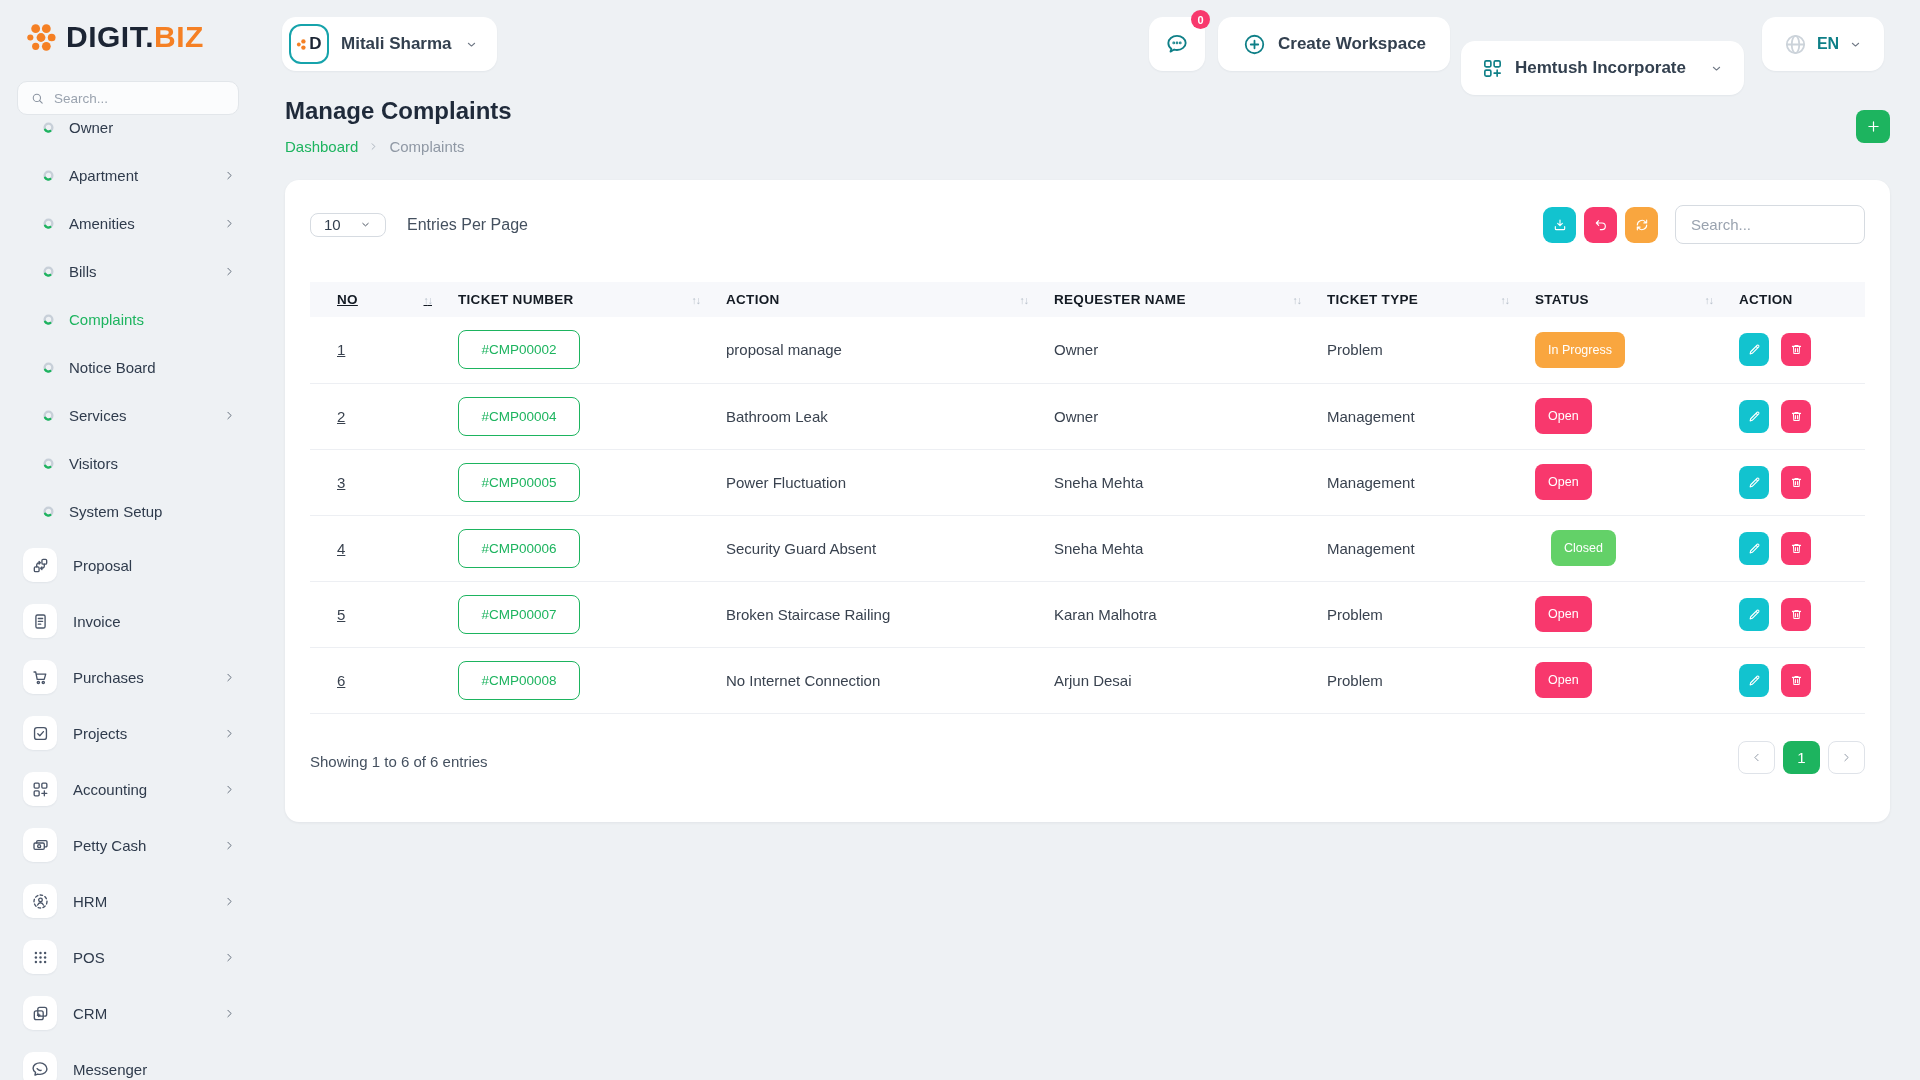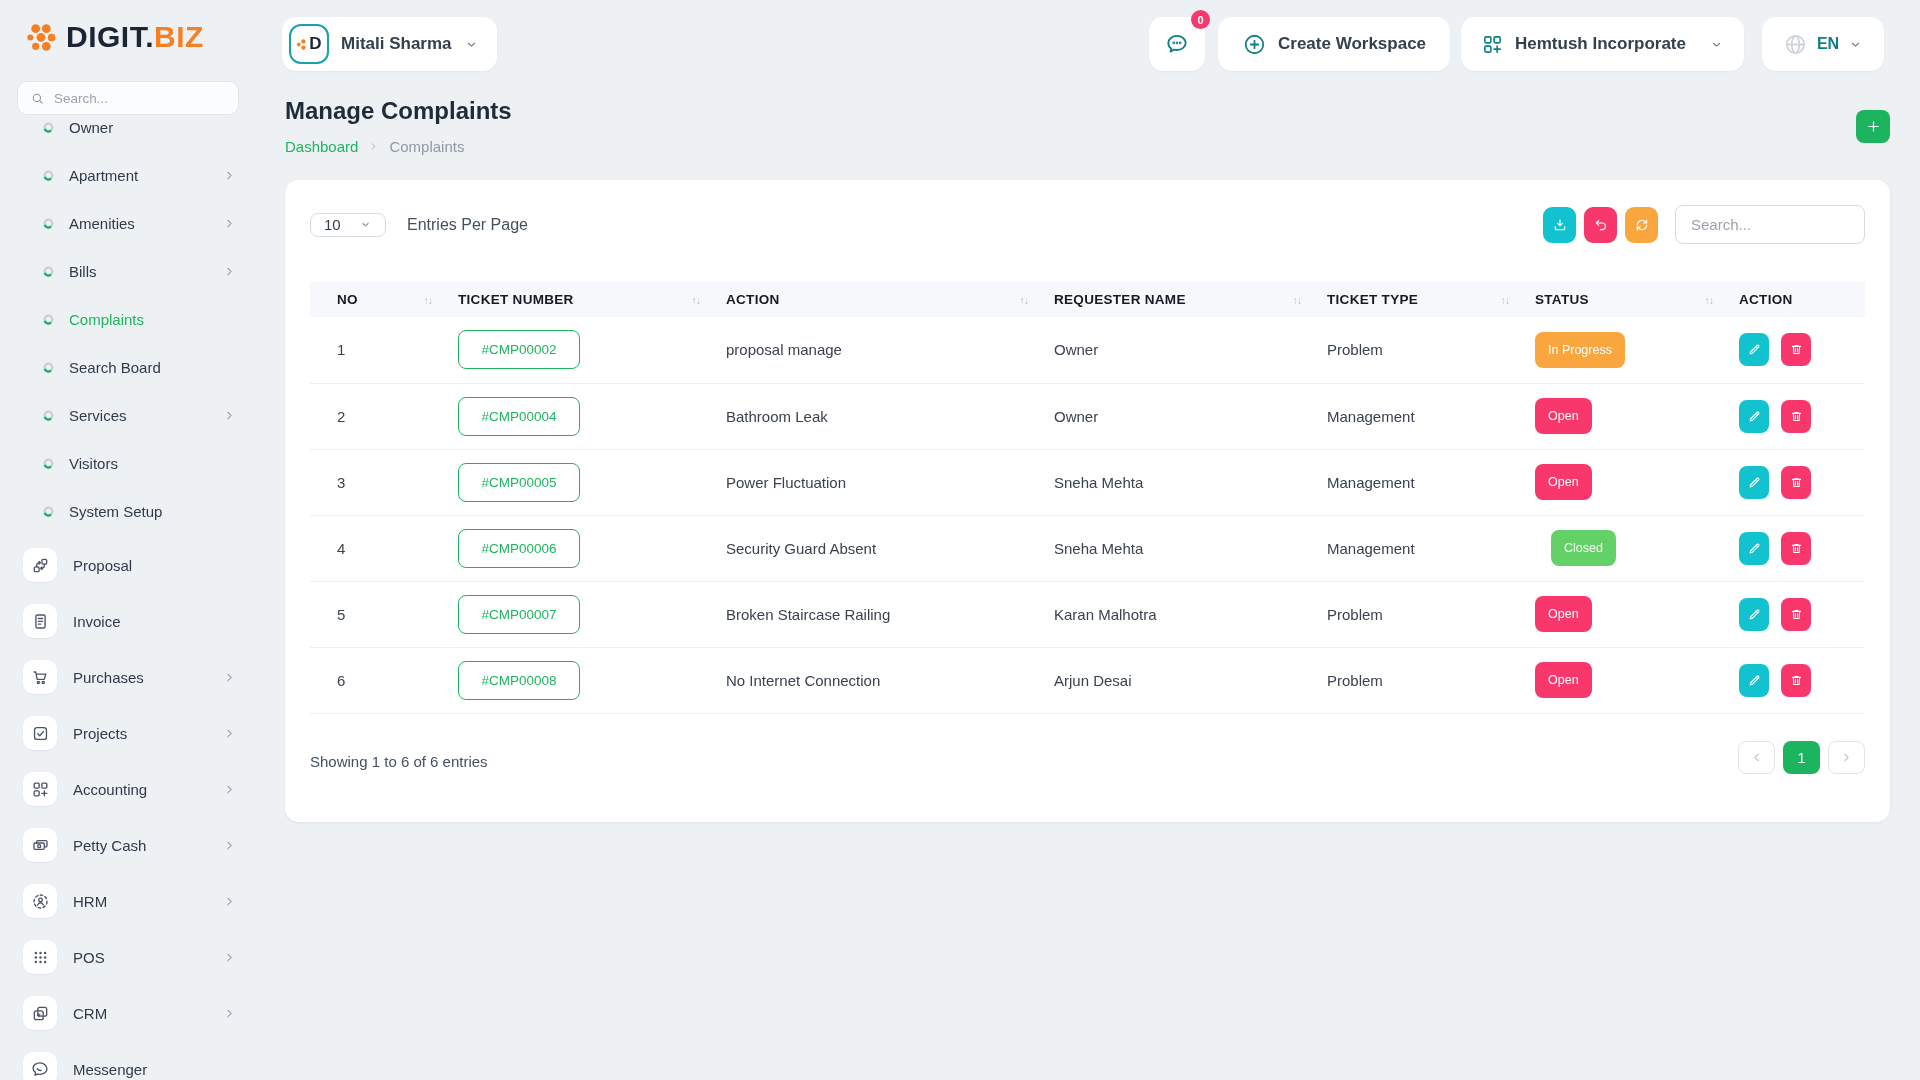--- a/index.html
+++ b/index.html
@@ -36,21 +36,21 @@
   .ws-pill { left:282px; padding:0 18px 0 7px; gap:12px; }
   .ws-logo { width:40px; height:40px; border:2px solid #16a3ab; border-radius:12px; display:flex;
     align-items:center; justify-content:center; gap:2px; background:#fff; }
   .ws-logo b { font-size:17px; color:#1c2534; font-weight:800; }
   .pill-text { font-size:17px; font-weight:600; color:#33404f; }
   .chev { color:#6d7683; }
   .chat-pill { left:1149px; width:56px; justify-content:center; color:var(--teal,#0e7f87); }
   .chat-badge { position:absolute; top:-7px; right:-5px; min-width:19px; height:19px; border-radius:10px;
     background:var(--pink,#f8386d); color:#fff; font-size:11px; font-weight:700; display:grid; place-items:center; padding:0 5px; }
   .create-pill { left:1218px; padding:0 24px; gap:11px; color:var(--teal,#0e7f87); }
-  .company-pill { left:1461px; padding:0 20px; gap:11px; color:var(--teal,#0e7f87); }
+  .company-pill { left:1461px; padding:0 20px; gap:11px; color:var(--teal,#0e7f87);margin-top:24px; }
   .company-pill .chev { margin-left:12px; }
   .lang-pill { left:1762px; width:122px; padding:0 14px; gap:9px; justify-content:center; }
   .lang-globe { color:#ccd3da; }
   .lang-code { font-size:16px; font-weight:700; color:var(--teal,#0e7f87); }
 
   
   .page-title { position:absolute; left:285px; top:97px; font-size:24px; font-weight:700; color:#1f2a3a; }
   .breadcrumb { position:absolute; left:285px; top:138px; display:flex; align-items:center; gap:10px; font-size:15px; }
   .bc-link { color:var(--green,#1db45f); }
   .bc-sep { color:#9aa3af; }
@@ -72,21 +72,21 @@
   .tool-undo { background:var(--pink,#f8386d); }
   .tool-refresh { background:var(--orange,#f9a63f); }
   .table-search { margin-left:17px; width:190px; height:39px; border:1px solid #d6dbe1; border-radius:8px;
     padding:0 15px; font-size:15px; font-family:"Liberation Sans", sans-serif; color:#57606d; outline:0; }
   .table-search::placeholder { color:#9aa3af; }
 
   table { width:100%; border-collapse:collapse; margin-top:38px; table-layout:fixed; }
   thead th { background:#f7f8fb; height:35px; text-align:left; font-size:13.5px; font-weight:700;
     color:#141b24; letter-spacing:.3px; }
   .th-inner { display:flex; align-items:center; justify-content:space-between; padding-right:26px; }
-  th:first-child .th-inner, td:first-child { padding-left:27px; }
+  th:first-child .th-inner, td:first-child { padding-left:27px;text-decoration:underline; }
   .th-sort { color:#b9c1cc; font-size:10.5px; font-weight:400; letter-spacing:-1px; white-space:nowrap; }
   tbody td { height:66px; border-bottom:1px solid #edeff3; font-size:15px; color:#39424f; }
   .ticket-badge { display:inline-block; width:122px; text-align:center; padding:11px 0; border:1px solid var(--green,#1db45f);
     border-radius:8px; color:var(--green,#1db45f); font-size:13.5px; }
   .status-badge { display:inline-block; padding:11px 13px; border-radius:8px; color:#fff; font-size:12.5px; }
   .act { display:flex; gap:12px; }
   .act-btn { width:30px; height:33px; border:0; border-radius:8px; color:#fff; display:grid; place-items:center; }
   .act-edit { background:var(--cyan,#12c3cf); }
   .act-del { background:var(--pink,#f8386d); }
 
@@ -199,21 +199,21 @@
               </svg>
             </span>
   </div>
           <div class="mi" data-interactable="true">
     <span class="mi-icon" data-interactable="false">
               <svg width="11" height="11" viewBox="0 0 12 12" fill="none">
                 <circle cx="6" cy="6" r="4.2" stroke="#c7cfd8" stroke-width="2.6"></circle>
                 <path d="M2.3 8.4A4.2 4.2 0 0 0 7.9 9.9" stroke="#1db45f" stroke-width="2.6" stroke-linecap="round"></path>
               </svg>
             </span>
-    <span class="mi-label" data-interactable="false">Search Board</span>
+    <span class="mi-label" data-interactable="false">Notice Board</span>
     <span class="mi-chev" data-interactable="false" style="visibility: hidden;">
               <svg width="13" height="13" viewBox="0 0 24 24" fill="none" stroke="currentColor" stroke-width="1.7" stroke-linecap="round" stroke-linejoin="round">
                 <path d="M9 6l6 6-6 6"></path>
               </svg>
             </span>
   </div>
           <div class="mi" data-interactable="true">
     <span class="mi-icon" data-interactable="false">
               <svg width="11" height="11" viewBox="0 0 12 12" fill="none">
                 <circle cx="6" cy="6" r="4.2" stroke="#c7cfd8" stroke-width="2.6"></circle>

